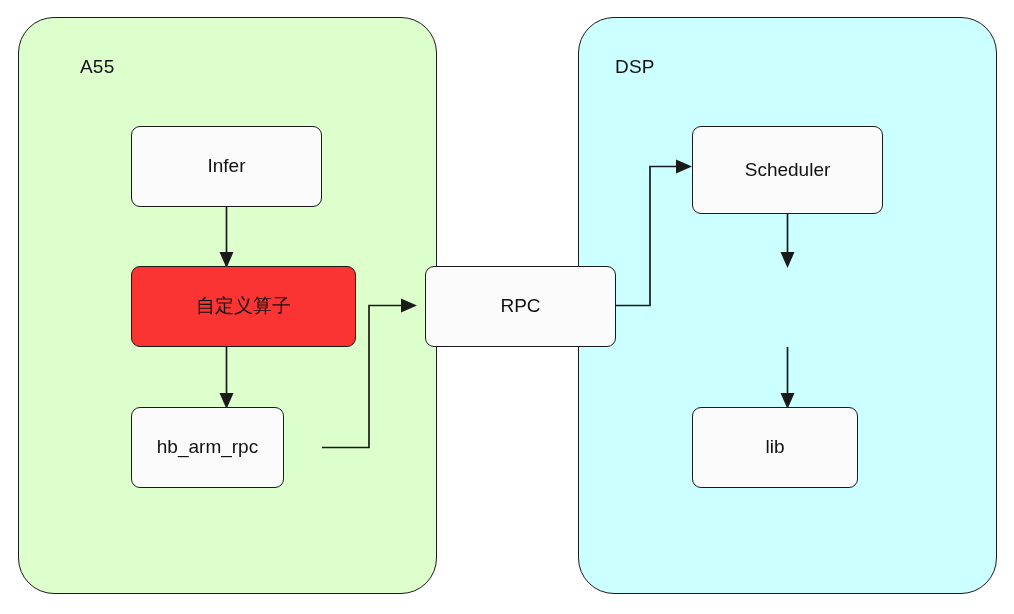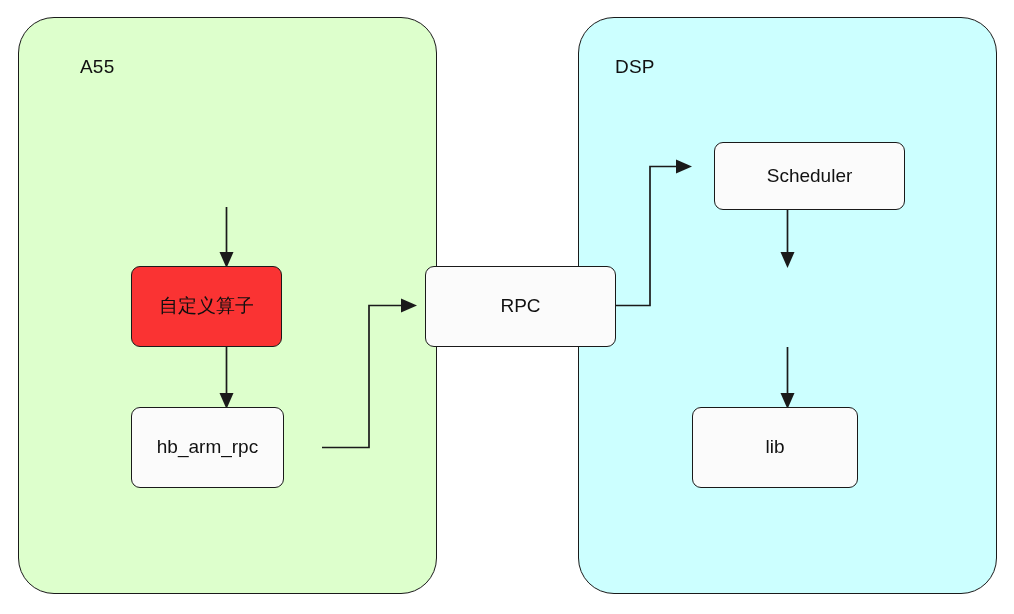--- a/index.html
+++ b/index.html
@@ -114,34 +114,37 @@
       <line x1="787.5" y1="207" x2="787.5" y2="259"></line>
       <polygon class="arrowhead" points="787.5,268 780.5,252 794.5,252"></polygon>
     </g>
 
     <g>
       <line x1="787.5" y1="347" x2="787.5" y2="400"></line>
       <polygon class="arrowhead" points="787.5,409 780.5,393 794.5,393"></polygon>
     </g>
   </svg>
 
+  <div class="node white" style="left:131px; top:126px; width:191px; height:81px;">
+    <span class="node-label">Infer</span>
+  </div>
 
-  <div class="node red" style="left:131px; top:266px; width:151px; height:81px;">
+  <div class="node red" style="left:131px; top:266px; width:225px; height:81px;">
     <span class="node-label">自定义算子</span>
   </div>
 
   <div class="node white" style="left:131px; top:407px; width:153px; height:81px;">
     <span class="node-label">hb_arm_rpc</span>
   </div>
 
   <div class="node white" style="left:417px; top:266px; width:191px; height:81px;margin-left:8px;">
     <span class="node-label">RPC</span>
   </div>
 
-  <div class="node white" style="left:692px; top:142px; width:191px; height:68px;margin-left:22px;">
+  <div class="node white" style="left:692px; top:126px; width:191px; height:88px;">
     <span class="node-label">Scheduler</span>
   </div>
 
 
   <div class="node white" style="left:692px; top:407px; width:166px; height:81px;">
     <span class="node-label">lib</span>
   </div>
 
 </div>
 

